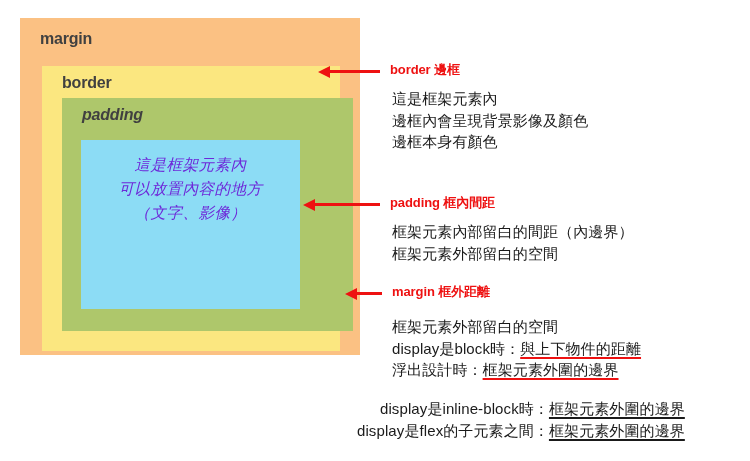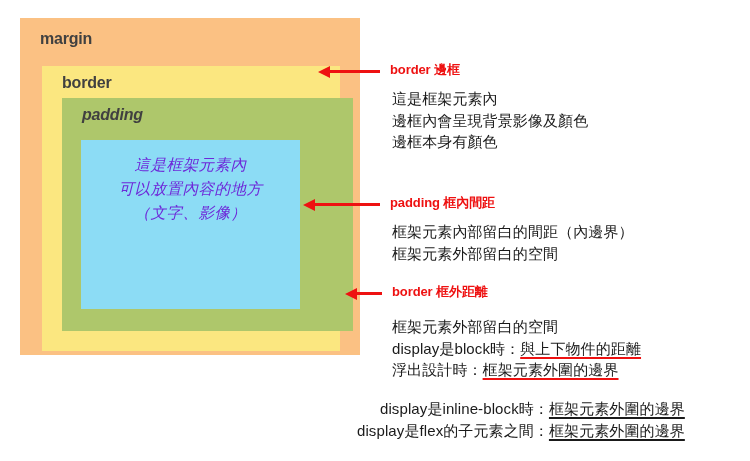--- a/index.html
+++ b/index.html
@@ -199,21 +199,21 @@
     <div>邊框內會呈現背景影像及顏色</div>
     <div>邊框本身有顏色</div>
   </div>
 
   <div class="ann-title" style="left:390px; top:194px;">padding 框內間距</div>
   <div class="ann-body" style="left:392px; top:221px;">
     <div>框架元素內部留白的間距（內邊界）</div>
     <div>框架元素外部留白的空間</div>
   </div>
 
-  <div class="ann-title" style="left:392px; top:283px;">border 框外距離</div>
+  <div class="ann-title" style="left:392px; top:283px;">margin 框外距離</div>
   <div class="ann-body" style="left:392px; top:316px;">
     <div>框架元素外部留白的空間</div>
     <div><span>display是block時：</span><span class="u-red">與上下物件的距離</span></div>
     <div><span>浮出設計時：</span><span class="u-red">框架元素外圍的邊界</span></div>
   </div>
 
   <div class="ann-body" style="left:357px; top:398px;text-align:right;">
     <div><span>display是inline-block時：</span><span class="u-black">框架元素外圍的邊界</span></div>
     <div><span>display是flex的子元素之間：</span><span class="u-black">框架元素外圍的邊界</span></div>
   </div>

